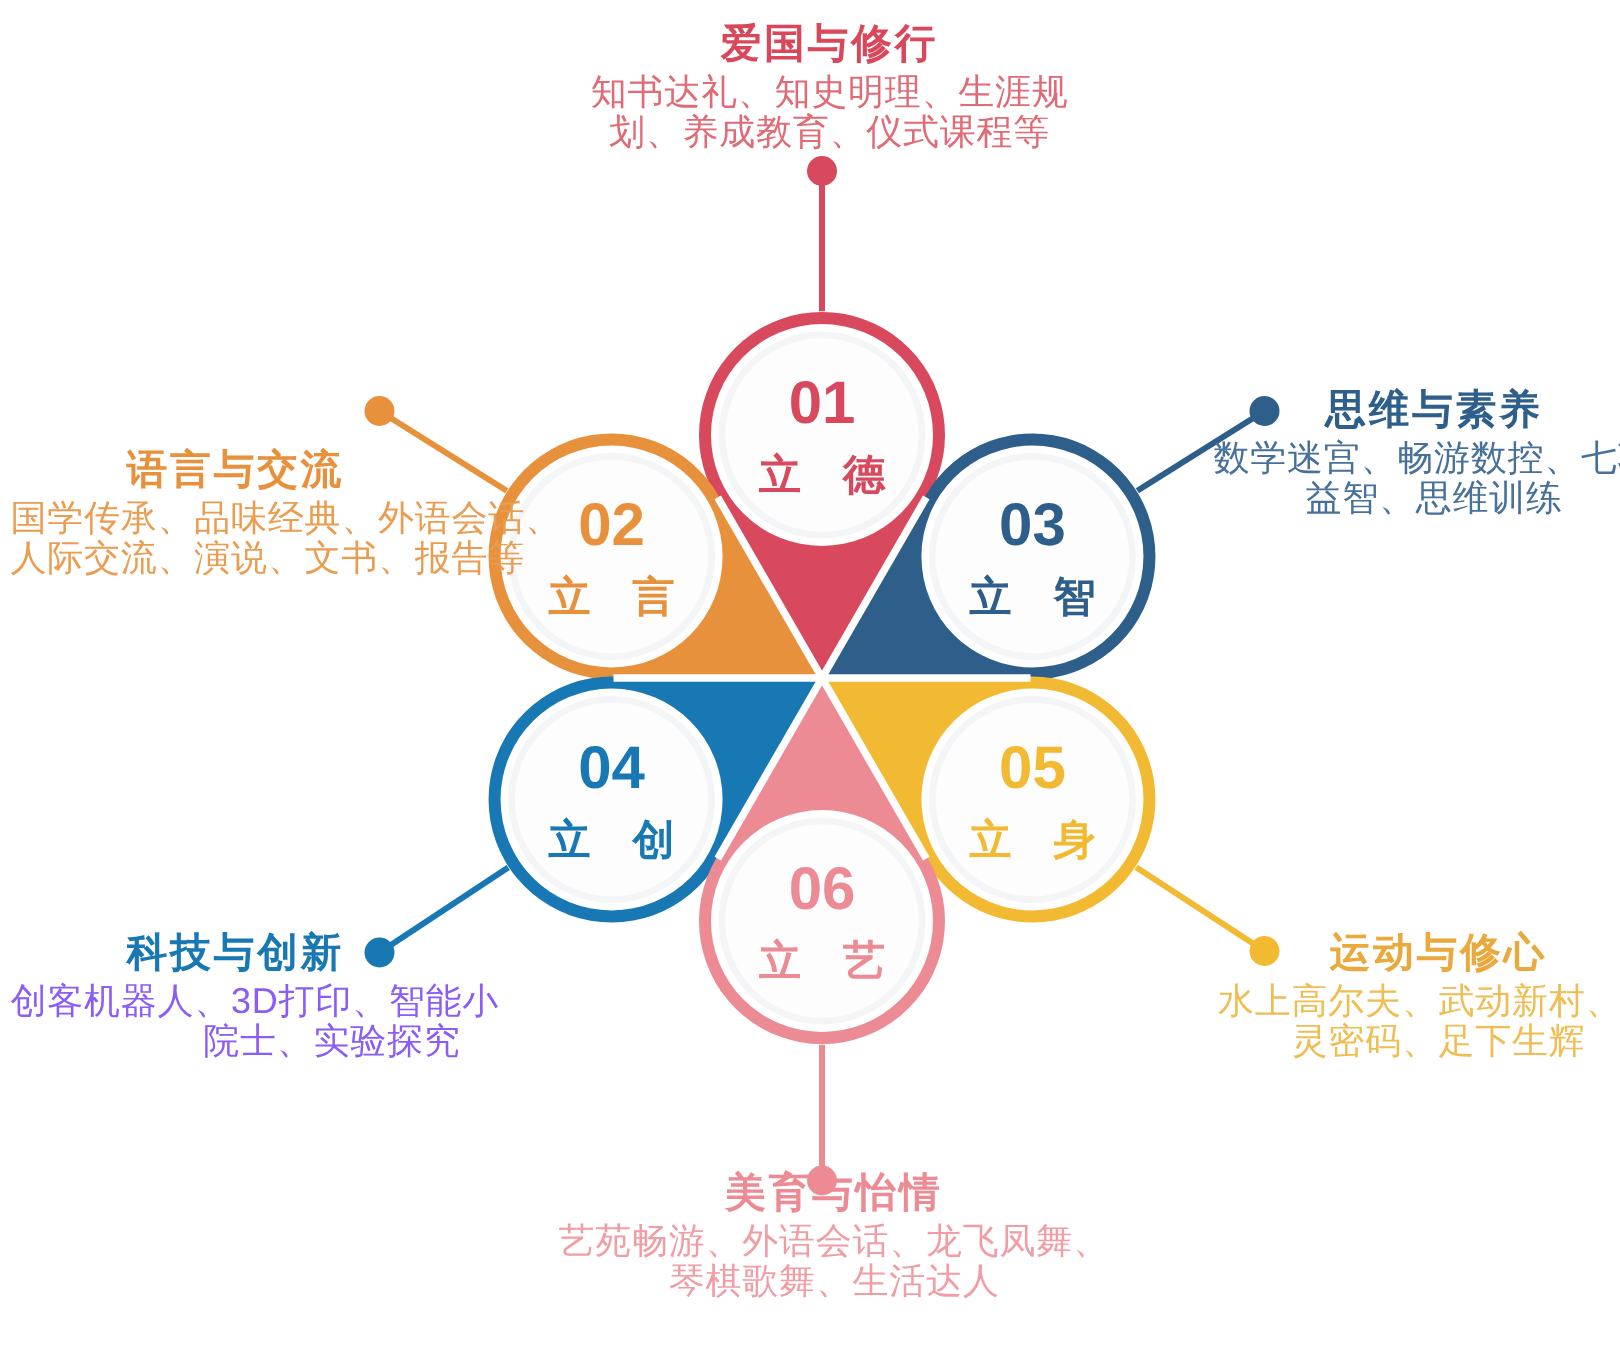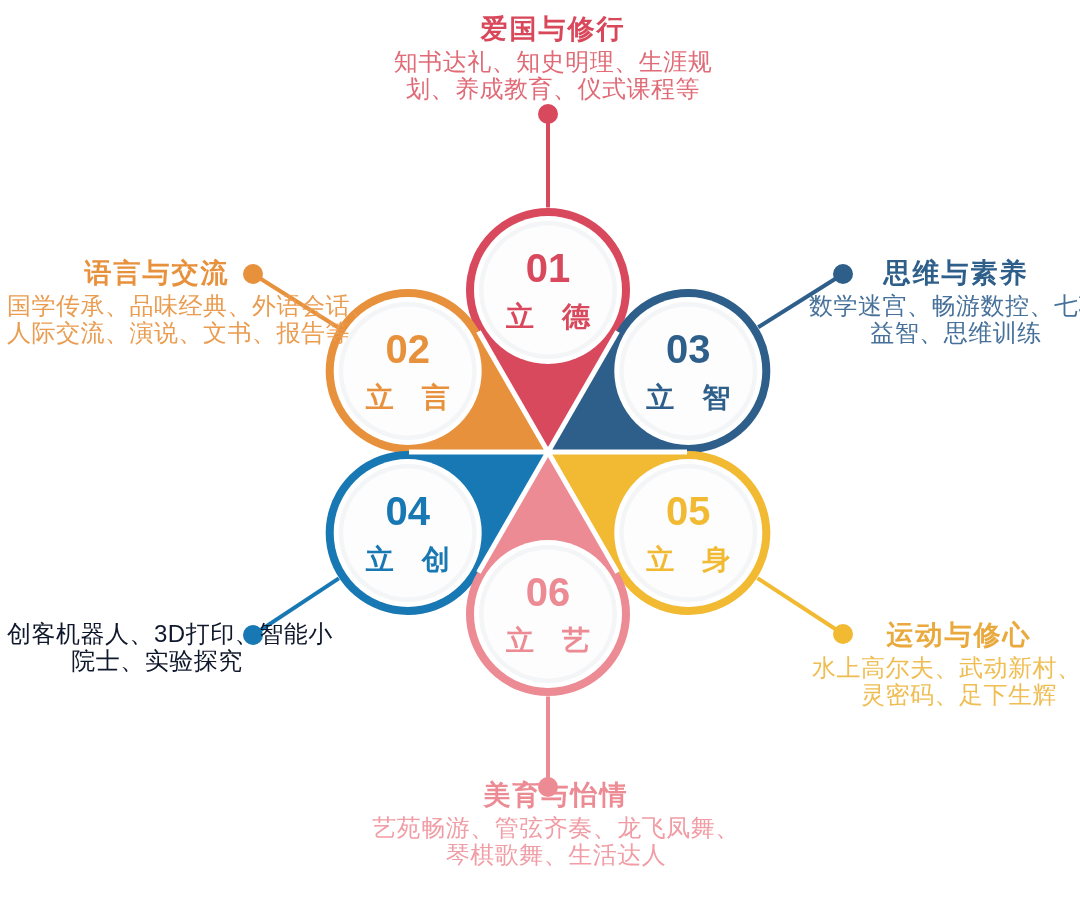--- a/index.html
+++ b/index.html
@@ -77,39 +77,40 @@
     <circle cx="548" cy="787" r="10" fill="#EC8B94"></circle>
   </svg>
 
 <div class="callout" style="left:353px;top:12px;width:400px;">
   <div class="callout-title" style="color: rgb(216, 72, 90);">爱国与修行</div>
   <div class="callout-desc" style="color: rgb(224, 106, 118);">知书达礼、知史明理、生涯规
 划、养成教育、仪式课程等</div>
 </div>
 
 <div class="callout" style="left:7px;top:256px;width:300px;">
-  <div class="callout-title" style="color: rgb(232, 145, 60);">语言与交流</div>
+  <div class="callout-title" style="color: rgb(232, 145, 60); margin-top: 40px;">语言与交流</div>
   <div class="callout-desc" style="color: rgb(234, 156, 80);">国学传承、品味经典、外语会话、
 人际交流、演说、文书、报告等</div>
 </div>
 
 <div class="callout" style="left:806px;top:256px;width:300px;">
   <div class="callout-title" style="color: rgb(46, 95, 138);">思维与素养</div>
   <div class="callout-desc" style="color: rgb(71, 113, 154);">数学迷宫、畅游数控、七巧
 益智、思维训练</div>
 </div>
 
 <div class="callout" style="left:7px;top:618px;width:300px;">
-  <div class="callout-desc" style="color: #0f172a;">创客机器人、3D打印、智能小
+  <div class="callout-title" style="color: rgb(24, 120, 179);">科技与创新</div>
+  <div class="callout-desc" style="color: #8b5cf6; text-align: right;">创客机器人、3D打印、智能小
 院士、实验探究</div>
 </div>
 
 <div class="callout" style="left:809px;top:618px;width:300px;">
   <div class="callout-title" style="color: rgb(233, 169, 60);">运动与修心</div>
   <div class="callout-desc" style="color: rgb(239, 189, 82);">水上高尔夫、武动新村、心
 灵密码、足下生辉</div>
 </div>
 
 <div class="callout" style="left:356px;top:778px;width:400px;">
   <div class="callout-title" style="color: rgb(236, 139, 148);">美育与怡情</div>
-  <div class="callout-desc" style="color: rgb(240, 157, 165);">艺苑畅游、管弦齐奏、龙飞凤舞、
+  <div class="callout-desc" style="color: rgb(240, 157, 165);">艺苑畅游、外语会话、龙飞凤舞、
 琴棋歌舞、生活达人</div>
 </div>
 
 </body></html>

